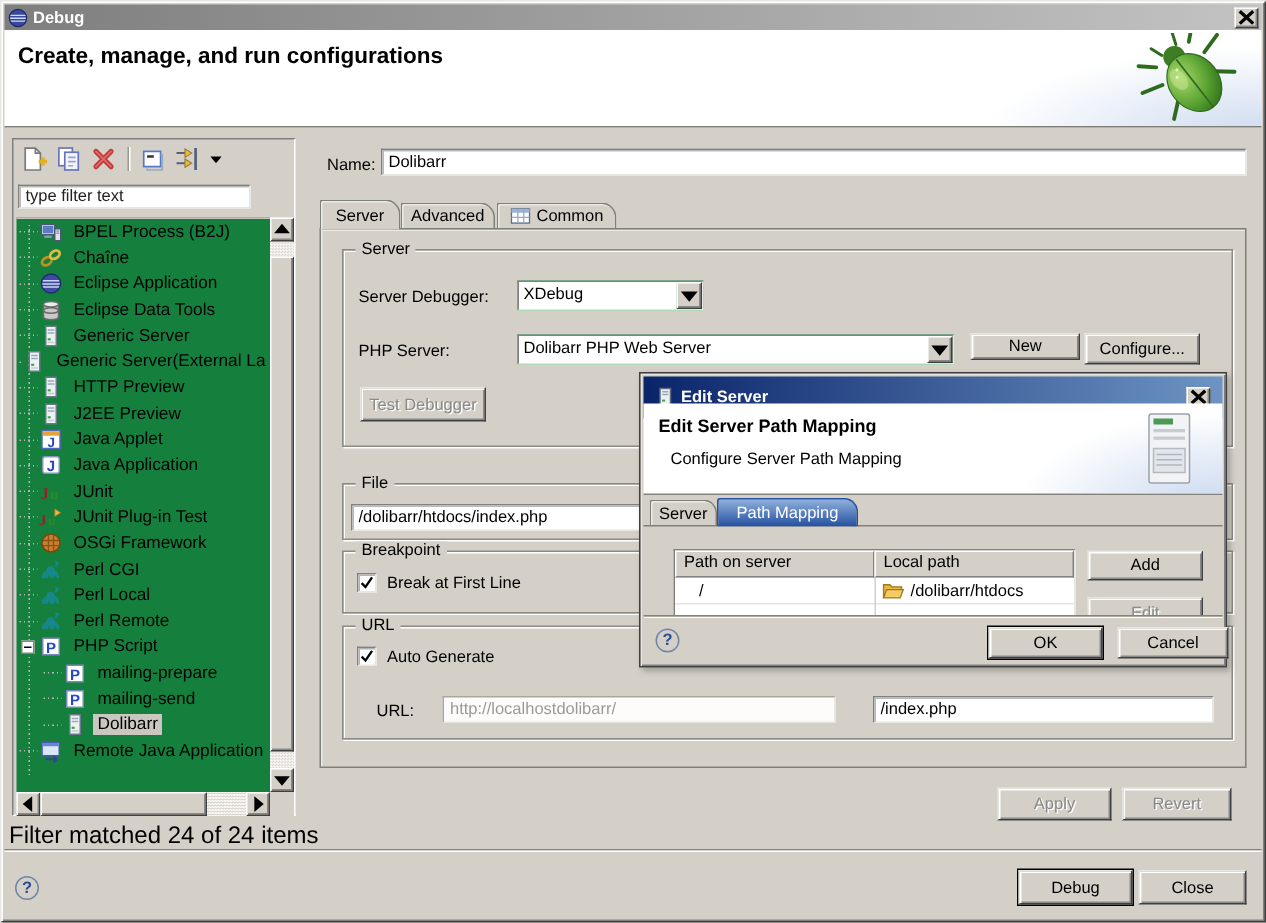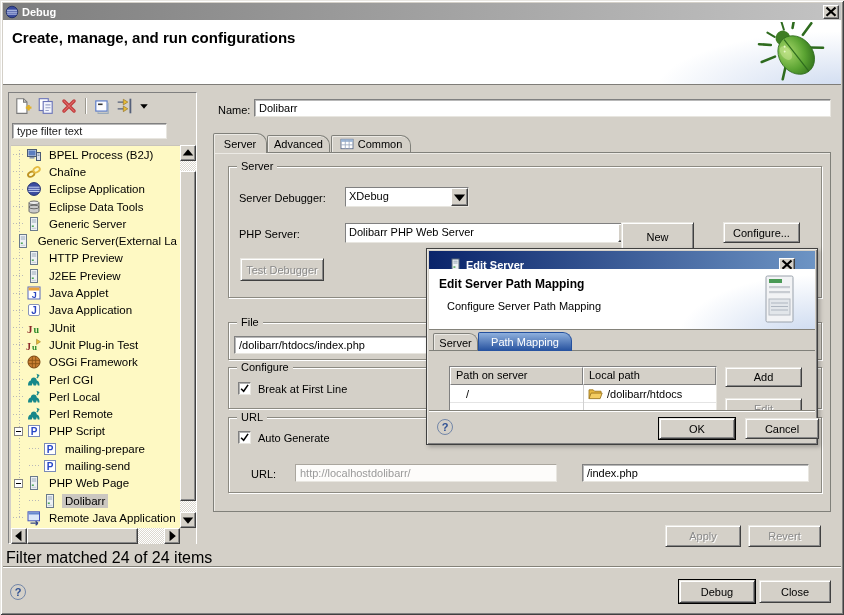--- a/index.html
+++ b/index.html
@@ -69,21 +69,21 @@
   .header .htitle{position:absolute;left:9px;top:9px;font-size:15px;font-weight:bold;}
   
   .left-panel{
     position:absolute;left:8px;top:92px;width:189px;height:452px;
     border:1px solid;border-color:#808080 #fff #fff #808080;background:#d4d0c8;
   }
   .toolbar{position:absolute;left:0;top:0;right:0;height:26px;display:flex;align-items:center;padding:0 5px;gap:5px;}
   .tbtn{width:18px;height:18px;display:flex;align-items:center;justify-content:center;}
   .tbtn svg{width:15px;height:15px;}
   .tsep{width:1px;height:16px;background:#9b988f;box-shadow:1px 0 0 #fff;margin:0 2px;}
-  .tree-wrap{position:absolute;left:2px;top:52px;width:169px;height:383px;background:#fef9c3;overflow:hidden;border-top:1px solid #c8c4bc;}
+  .tree-wrap{position:absolute;left:2px;top:52px;width:169px;height:383px;background:#15803d;overflow:hidden;border-top:1px solid #c8c4bc;}
   .tree-wrap::before{content:"";position:absolute;left:8px;top:4px;bottom:10px;width:1px;
     background:repeating-linear-gradient(180deg,#b8b8b8 0 1px,transparent 1px 3px);}
   .tree-row{display:flex;align-items:center;height:17.3px;white-space:nowrap;font-size:11.5px;position:relative;}
   .tline{height:1px;background:repeating-linear-gradient(90deg,#b8b8b8 0 1px,transparent 1px 3px);}
   .exp{width:9px;height:9px;background:#fff;border:1px solid #848484;position:relative;flex:none;}
   .exp::after{content:"";position:absolute;left:1px;right:1px;top:3px;border-top:1px solid #000;}
   .sp{flex:none;height:1px;}
   .ticon{width:16px;height:16px;flex:none;margin:0 4px 0 1px;}
   .ticon svg{width:16px;height:16px;}
   .tlabel{padding:1px 3px;}
@@ -114,21 +114,21 @@
   .groove{position:absolute;border-top:1px solid #838178;border-bottom:1px solid #fff;height:2px;}
   
   .dialog{
     position:absolute;left:426px;top:248px;width:392px;height:197px;background:#d4d0c8;z-index:10;
     border:1px solid #404040;
     box-shadow:inset 1px 1px 0 #e9e7e2, inset -1px -1px 0 #808080, 2px 2px 4px rgba(0,0,0,.25);
   }
   .dtitle{
     position:absolute;left:2px;top:2px;right:2px;height:28px;
     background:linear-gradient(90deg,#0a246a,#6d94c4);
-    display:flex;align-items:center;padding:0 20px;gap:4px;
+    display:flex;align-items:center;padding:0 8px;gap:4px;
   }
   .dtitle .ttext{color:#fff;font-weight:bold;font-size:11px;flex:1;}
   .dheader{position:absolute;left:2px;top:20px;right:2px;height:61px;background:#fff;border-bottom:1px solid #84827a;}
   .dheader .hgrad{position:absolute;right:0;top:0;bottom:0;width:150px;
     background:radial-gradient(ellipse at 100% 120%, #c7d6ee 0%, rgba(255,255,255,0) 65%);}
   .dheading{position:absolute;left:10px;top:8px;font-size:12px;font-weight:bold;}
   .dsub{position:absolute;left:18px;top:31px;font-size:11px;}
   .dtab{
     position:absolute;height:18px;border:1px solid #80807a;border-bottom:none;
     border-radius:2px 9px 0 0;display:flex;align-items:center;justify-content:center;font-size:11px;
@@ -462,34 +462,20 @@
           <span class="tline" style="width:12px"></span>
           <span class="ticon">
             <svg viewBox="0 0 16 16" style="width: 100%; height: 100%; display: block;">
               <rect x="2.5" y="2.5" width="11" height="11" fill="#fff" stroke="#7a8ab8"></rect>
               <text x="8" y="12" font-size="10" font-weight="bold" fill="#2848c8" text-anchor="middle" font-family="Liberation Sans,sans-serif">P</text>
             </svg>
           </span>
           <span class="tlabel">mailing-send</span>
         </div>
         <div class="tree-row">
-          <span class="sp" style="width:3px"></span>
-          <span class="exp"></span>
-          <span class="sp" style="width:2px"></span>
-          <span class="ticon">
-            <svg viewBox="0 0 16 16" style="width: 100%; height: 100%; display: block;">
-              <rect x="4.5" y="1.5" width="7" height="13" fill="#eef1f4" stroke="#6a7a8a"></rect>
-              <path d="M5.8 4h4.4M5.8 6h4.4" stroke="#9aaaba"></path>
-              <rect x="5.8" y="9.5" width="2" height="1.4" fill="#3fa046"></rect>
-              <rect x="5.8" y="11.8" width="4.4" height="1" fill="#c4ccd4"></rect>
-            </svg>
-          </span>
-          <span class="tlabel">PHP Web Page</span>
-        </div>
-        <div class="tree-row">
           <span class="sp" style="width:18px"></span>
           <span class="tline" style="width:12px"></span>
           <span class="ticon">
             <svg viewBox="0 0 16 16" style="width: 100%; height: 100%; display: block;">
               <rect x="4.5" y="1.5" width="7" height="13" fill="#eef1f4" stroke="#6a7a8a"></rect>
               <path d="M5.8 4h4.4M5.8 6h4.4" stroke="#9aaaba"></path>
               <rect x="5.8" y="9.5" width="2" height="1.4" fill="#3fa046"></rect>
               <rect x="5.8" y="11.8" width="4.4" height="1" fill="#c4ccd4"></rect>
             </svg>
           </span>
@@ -574,31 +560,31 @@
   </div>
   <div class="lbl" style="left:239px;top:228px">PHP Server:</div>
   <div class="combo" style="left:345px;top:223px;width:291px;height:20px">
     <span class="cval">Dolibarr PHP Web Server</span>
     <span class="cbtn">
         <svg viewBox="0 0 8 8" style="width: 100%; height: 100%; display: block;">
           <path d="M1 2.6h6L4 6.2z" fill="#000"></path>
         </svg>
       </span>
   </div>
-  <button class="btn" style="left:621px;top:222px;width:73px;height:29px">New</button>
+  <button class="btn" style="left:647px;top:222px;width:73px;height:18px">New</button>
   <button class="btn" style="left:723px;top:222px;width:77px;height:21px">Configure...</button>
   <button class="btn disabled" style="left:240px;top:258px;width:84px;height:23px">Test Debugger</button>
 
   <div class="fs" style="left:228px;top:322px;width:594px;height:38px">
     <span class="legend">File</span>
   </div>
   <input class="field" style="left: 234px; top: 336px; width: 580px; height: 18px;" value="/dolibarr/htdocs/index.php">
 
   <div class="fs" style="left:228px;top:367px;width:594px;height:42px">
-    <span class="legend">Configure</span>
+    <span class="legend">Breakpoint</span>
   </div>
   <span class="checkbox checked" style="left:238px;top:382px">
       <svg viewBox="0 0 13 13" style="width: 100%; height: 100%; display: block;">
         <path d="M2.5 6.8l3 3 5.2-7.6" stroke="#000" stroke-width="1.8" fill="none"></path>
       </svg>
     </span>
   <div class="lbl" style="left:258px;top:383px">Break at First Line</div>
 
   <div class="fs" style="left:228px;top:417px;width:594px;height:76px">
     <span class="legend">URL</span>

